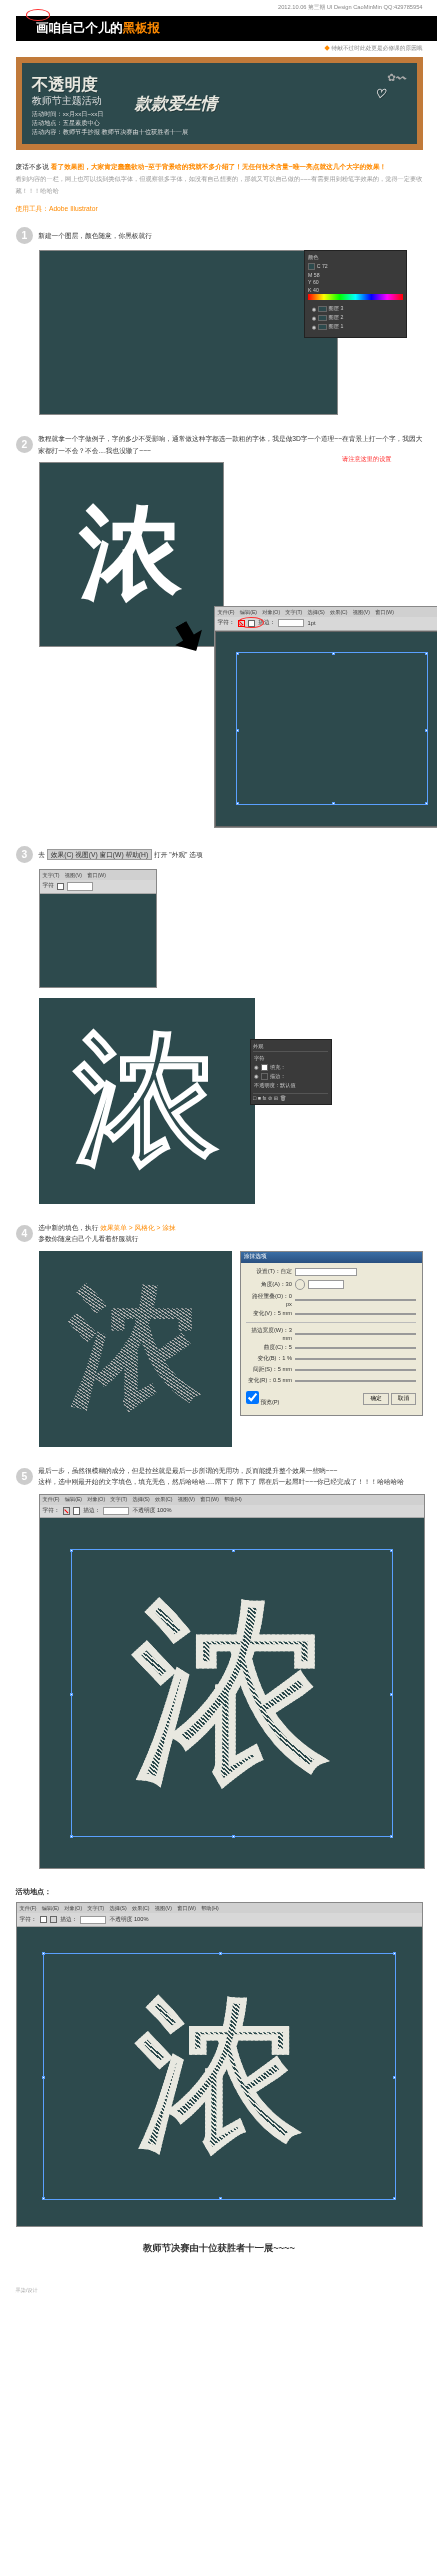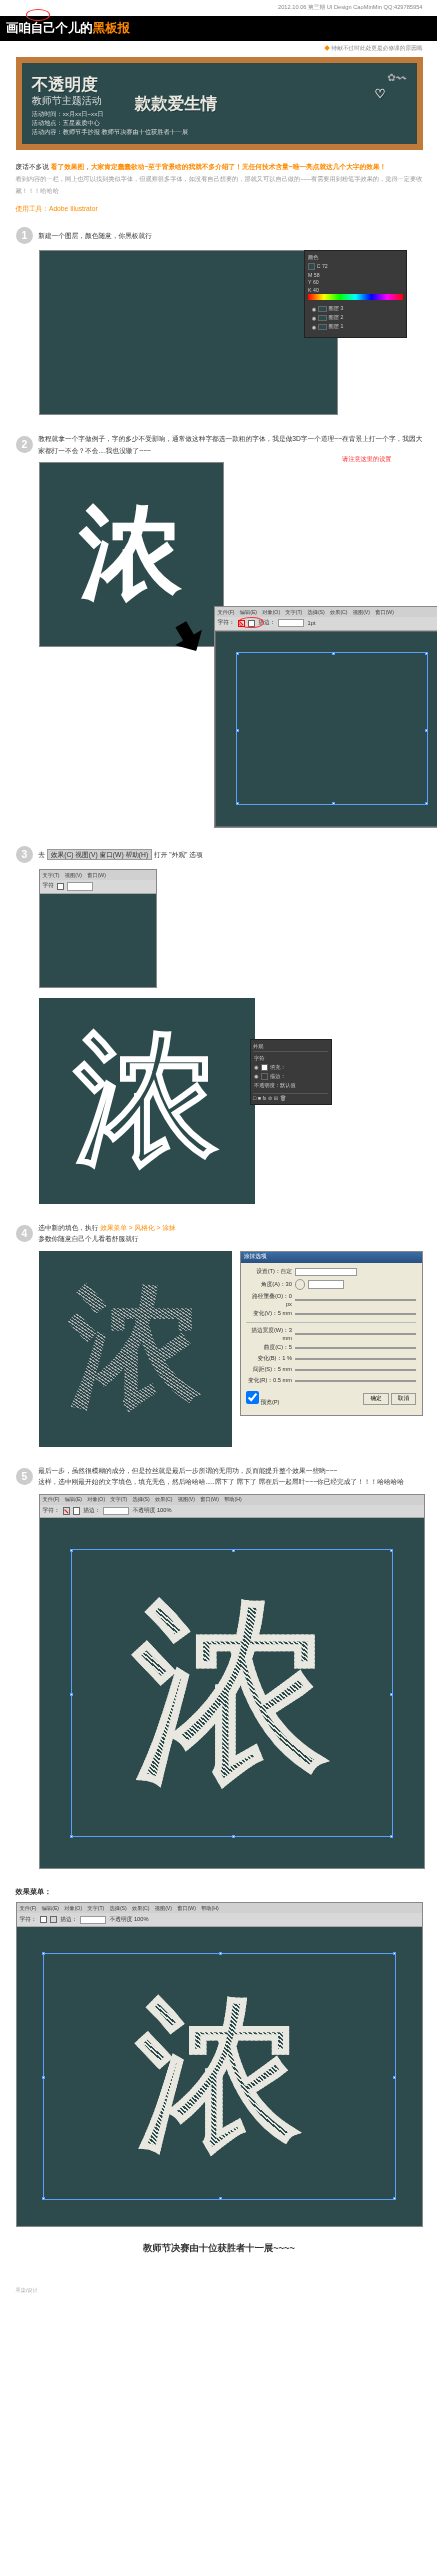--- a/index.html
+++ b/index.html
@@ -1,24 +1,24 @@
 <!DOCTYPE html>
 <html style="font-size:8.2px"><head>
 <meta charset="utf-8">
 <style>
 * { margin: 0; padding: 0; box-sizing: border-box; }
 body { width: 438px; background: #fff; font-family: "Microsoft YaHei", sans-serif; color: #333; }
-.header-bar { background: #000; height: 25px; display: flex; align-items: center; padding: 0 6px; }
+.header-bar { background: #000; height: 25px; display: flex; align-items: center; padding: 0 20px; margin-left: 16px; }
 .header-title-white { color: #fff; font-size: 12.4px; font-weight: bold; }
 .header-title-orange { color: #ff8a00; font-size: 12.4px; font-weight: bold; }
 .top-meta { font-size: 5.7px; color: #888; padding: 4.1px 15.5px 4.1px 0; text-align: right; }
 .top-meta .orange-dot { color: #ff8a00; }
 .blackboard-wrap { margin: 0 15.5px 10.3px; border: 6.2px solid #c17a3a; background: #2d4a4d; padding: 10.3px; position: relative; height: 93px; }
 .bb-line1, .bb-line2 { color: #e8e8e0; font-size: 16.5px; font-weight: bold; font-family: cursive; text-shadow: 0.5px 0.5px 0 rgba(0,0,0,0.3); }
-.bb-line2 { padding-left: 103px; margin-top: -2.6px; }
+.bb-line2 { padding-left: 103px; margin-top: -2.6px; font-style: italic; }
 .bb-sub { color: #ddd; font-size: 6.2px; position: absolute; bottom: 7.7px; left: 10.3px; }
 .bb-deco-tr { position: absolute; top: 5.2px; right: 10.3px; color: #aaa; font-size: 10.3px; }
 .bb-deco-heart { position: absolute; top: 23px; right: 31px; color: #ddd; font-size: 12.4px; }
 .intro-text { margin: 0 15.5px 7.7px; font-size: 6.7px; line-height: 1.8; }
 .intro-orange { color: #ff8a00; font-weight: bold; }
 .intro-gray { color: #999; font-size: 6.2px; }
 .tool-line { margin: 0 15.5px 13px; font-size: 6.7px; color: #ff8a00; }
 .step { margin: 0 15.5px 18px; }
 .step-header { display: flex; align-items: center; margin-bottom: 6.2px; }
 .step-num { width: 17.5px; height: 17.5px; border-radius: 50%; background: #ccc; color: #fff; display: flex; align-items: center; justify-content: center; font-size: 10.3px; font-weight: bold; margin-right: 5.2px; flex-shrink: 0; }
@@ -369,21 +369,21 @@
         <div class="sel-handle" style="top:-1.5px;left:50%"></div>
         <div class="sel-handle" style="bottom:-1.5px;left:50%"></div>
         <div class="sel-handle" style="top:50%;left:-1.5px"></div>
         <div class="sel-handle" style="top:50%;right:-1.5px"></div>
       </div>
       <div class="chalk-char">浓</div>
     </div>
   </div>
 </div>
 
-<div class="final-label">效果菜单：</div>
+<div class="final-label">活动地点：</div>
 <div class="ui-window final-window">
   <div class="ui-menubar">
     <span>文件(F)</span>
     <span>编辑(E)</span>
     <span>对象(O)</span>
     <span>文字(T)</span>
     <span>选择(S)</span>
     <span>效果(C)</span>
     <span>视图(V)</span>
     <span>窗口(W)</span>

